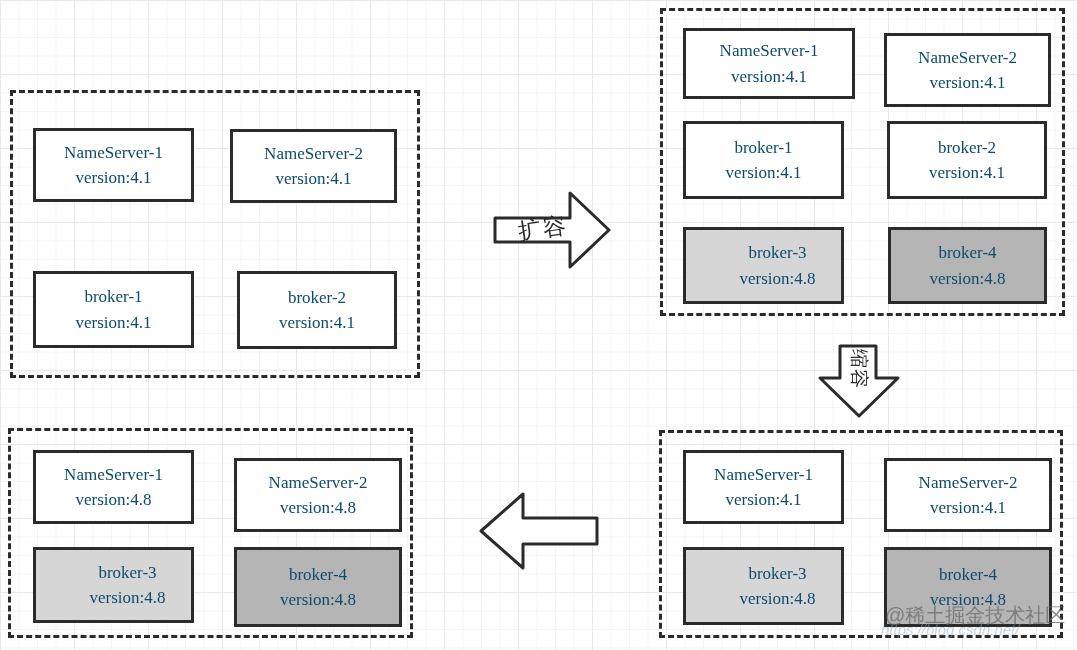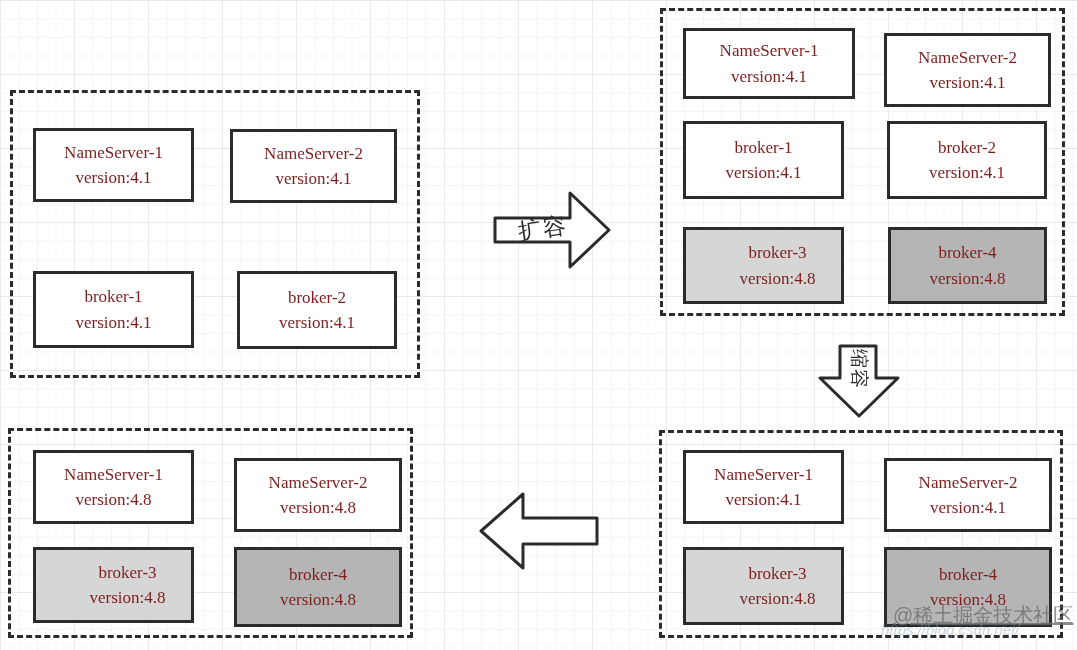--- a/index.html
+++ b/index.html
@@ -27,21 +27,21 @@
   #g4{left:8px;top:428px;width:405px;height:210px;}
   .node{
     position:absolute;
     box-sizing:border-box;
     border:3px solid #2b2b2b;
     background:#ffffff;
     display:flex;flex-direction:column;
     align-items:center;justify-content:center;
     text-align:center;
     font-size:17px;line-height:1.5;
-    color:#7f1d1d;
+    color:#0c4a6e;
   }
   .node[data-variant="light-gray"]{background:#d6d6d6;padding-left:28px;}
   .node[data-variant="dark-gray"]{background:#b5b5b5;}
   #g1 .n0{left:20px;top:35px;width:161px;height:74px;}
   #g1 .n1{left:217px;top:36px;width:167px;height:74px;}
   #g1 .n2{left:20px;top:178px;width:161px;height:77px;}
   #g1 .n3{left:224px;top:178px;width:160px;height:78px;}
   #g2 .n0{left:20px;top:17px;width:172px;height:71px;}
   #g2 .n1{left:221px;top:22px;width:167px;height:74px;}
   #g2 .n2{left:20px;top:110px;width:161px;height:78px;}
@@ -77,24 +77,22 @@
     font-size:19px;letter-spacing:1px;
     display:inline-block;
     transform:rotate(90deg);
     transform-origin:center;
   }
   .watermark{
     position:absolute;
     left:885px;top:602px;
     font-size:20px;
     color:rgba(108,108,108,0.78);
-    text-decoration:underline;
     font-family:"Liberation Sans", sans-serif;
     white-space:nowrap;
-    padding-left:8px;
   }
   .watermark-url{
     position:absolute;
     left:881px;top:621px;
     font-size:15px;
     font-style:italic;
     color:rgba(142,168,192,0.48);
     font-family:"Liberation Sans", sans-serif;
     white-space:nowrap;
   }

